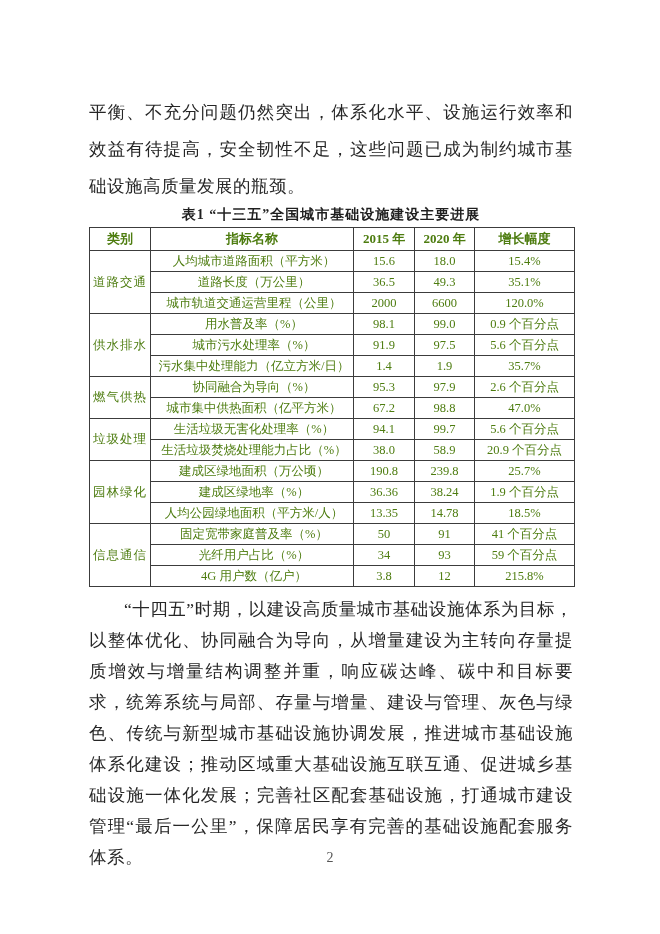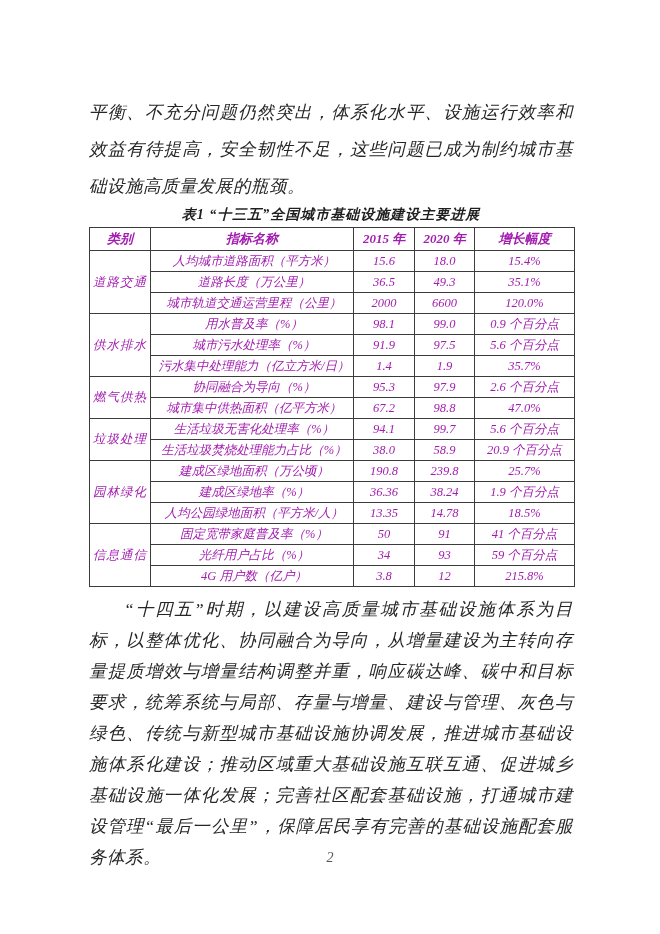--- a/index.html
+++ b/index.html
@@ -9,21 +9,20 @@
     font-family: "Liberation Serif", "DejaVu Serif", serif;
     color: #262626;
     overflow: hidden;
     position: relative;
   }
   .page {
     width: 660px;
     height: 934px;
     position: relative;
     padding: 94px 87px 16px 89px;
-    font-style: italic;
   }
   .para {
     font-size: 17.5px;
     text-align: justify;
     letter-spacing: 0.5px;
   }
   .para.intro { line-height: 37px; }
   .para.body2 { line-height: 31px; margin-top: 7px; text-indent: 2em; }
   .tbl-caption {
     text-align: center;
@@ -32,21 +31,21 @@
     margin-top: 1px;
     margin-bottom: 3px;
     letter-spacing: 1px;
     color: #1f1f1f;
   }
   table.tbl {
     width: 485px;
     border-collapse: collapse;
     table-layout: fixed;
     font-size: 12.5px;
-    color: #a21caf;
+    color: #4d7c0f;
   }
   table.tbl th, table.tbl td {
     border: 1px solid #3c3c3c;
     padding: 1px 3px;
     height: 21px;
     text-align: center;
     vertical-align: middle;
     overflow: hidden;
     white-space: nowrap;
   }

